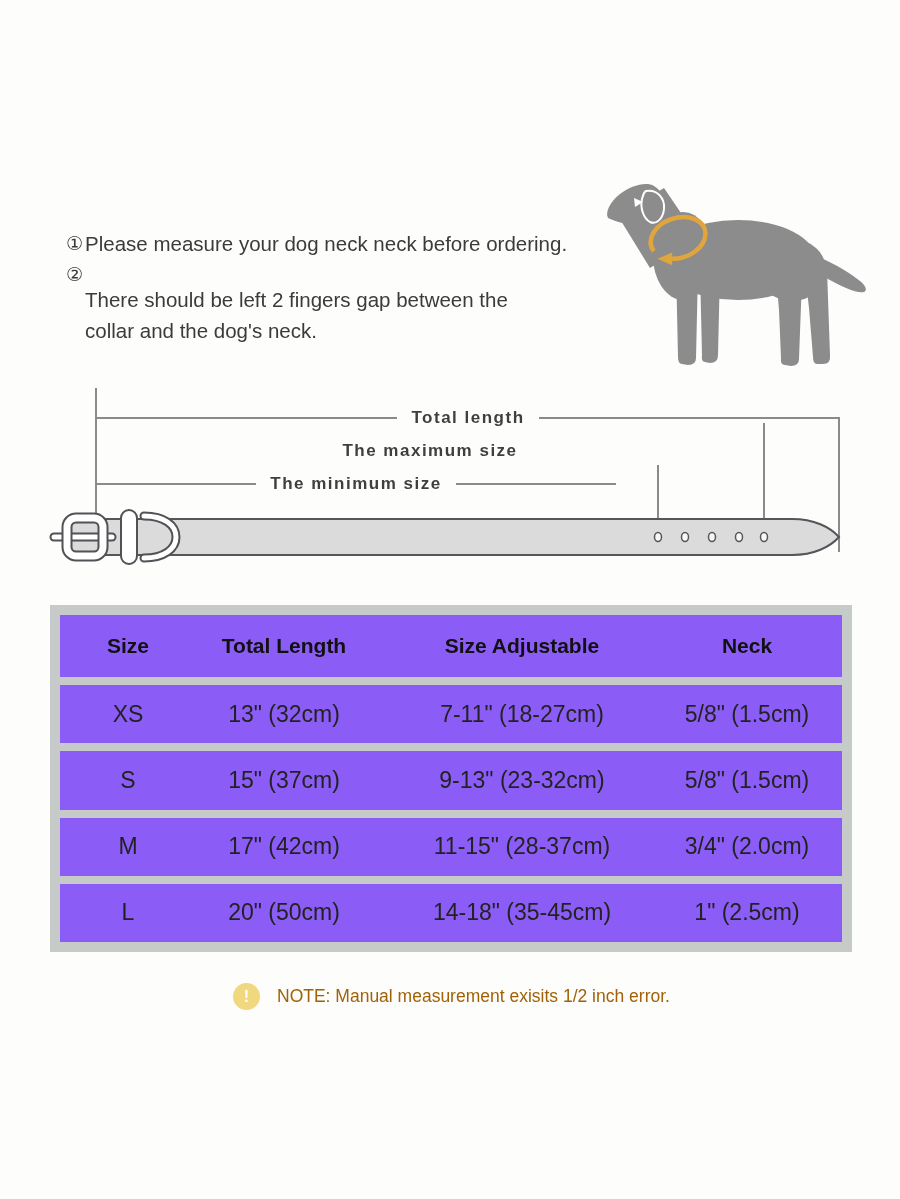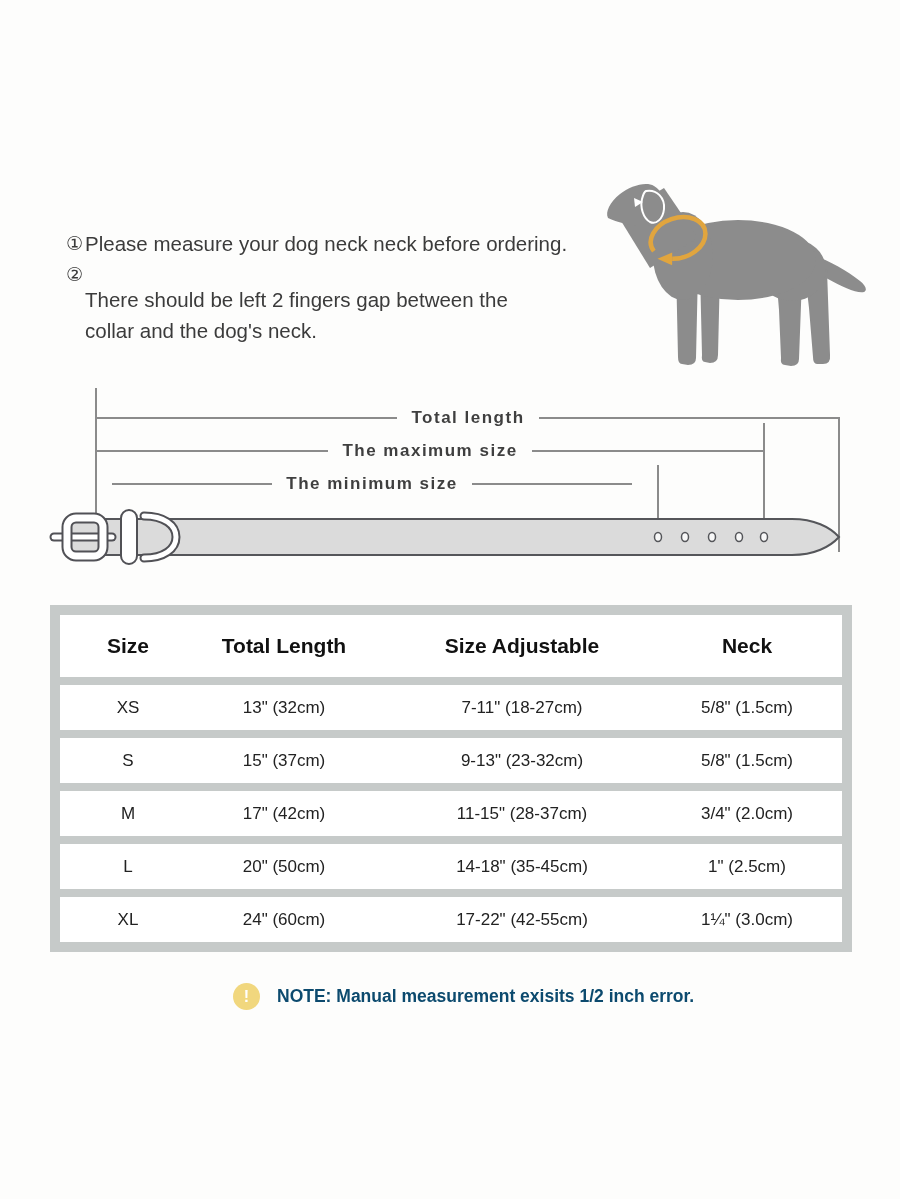--- a/index.html
+++ b/index.html
@@ -39,57 +39,57 @@
     white-space: nowrap; margin: 0 14px;
     font-size: 17px; font-weight: bold; letter-spacing: 1.5px;
     color: #3f3f3f;
   }
   .vline { position: absolute; width: 2px; background: #8b8b8b; }
   .v-left  { left: 95px;  top: 388px; height: 129px; }
   .v-total { left: 838px; top: 417px; height: 135px; }
   .v-max   { left: 763px; top: 423px; height: 108px; }
   .v-min   { left: 657px; top: 465px; height: 66px;  }
   .r-total { left: 96px; top: 408px; width: 744px; }
-  .r-max   { left: 96px; top: 441px; width: 668px; }
-  .r-min   { left: 112px; top: 474px; width: 520px; }
+  .r-max   { left: 96px; top: 441px; width: 668px; flex-direction: column; }
+  .r-min   { left: 96px; top: 474px; width: 520px; }
 
   
   .collar-svg { position: absolute; left: 40px; top: 497px; }
 
   
   .size-table {
     position: absolute; left: 50px; top: 605px;
     width: 802px; height: 347px;
     background: #c6cac9;
     padding: 10px;
     display: flex; flex-direction: column; gap: 8px;
   }
   .t-row {
-    background: #ffffff; flex: 1;
+    background: #8b5cf6; flex: 1;
     display: grid;
     grid-template-columns: 136px 176px 300px 150px;
     align-items: center;
   }
   .t-row.t-head { flex: none; height: 62px; }
-  .cell { text-align: center; font-size: 17px; color: #222222; }
+  .cell { text-align: center; font-size: 23px; color: #222222; }
   .t-head .cell { font-size: 21px; font-weight: bold; color: #111111; }
 
   
   .note {
     position: absolute; left: 233px; top: 983px;
     display: flex; align-items: center;
   }
   .note-icon {
     width: 27px; height: 27px; border-radius: 50%;
     background: #f1d77e; color: #ffffff;
     font-size: 16px; font-weight: bold;
     display: flex; align-items: center; justify-content: center;
     flex: none;
   }
-  .note-text { margin-left: 17px; font-size: 17.5px; color: #0c4a6e; font-weight: bold; }
+  .note-text { margin-left: 17px; font-size: 17.5px; color: #a16207; }
 </style>
 </head>
 <body>
 
 <div class="canvas">
 
   <section class="instructions">
     <div class="instr-row">
       <span class="bullet">①</span>
       <span class="instr-text nowrap">Please measure your dog neck neck before ordering.</span>
@@ -202,26 +202,20 @@
       <div class="cell">17" (42cm)</div>
       <div class="cell">11-15" (28-37cm)</div>
       <div class="cell">3/4" (2.0cm)</div>
     </div>
     <div class="t-row">
       <div class="cell">L</div>
       <div class="cell">20" (50cm)</div>
       <div class="cell">14-18" (35-45cm)</div>
       <div class="cell">1" (2.5cm)</div>
     </div>
-    <div class="t-row">
-      <div class="cell">XL</div>
-      <div class="cell">24" (60cm)</div>
-      <div class="cell">17-22" (42-55cm)</div>
-      <div class="cell">1¼" (3.0cm)</div>
-    </div>
   </div>
 
   <div class="note">
     <span class="note-icon">
       <span>!</span>
     </span>
     <span class="note-text">NOTE: Manual measurement exisits 1/2 inch error.</span>
   </div>
 
 </div>

